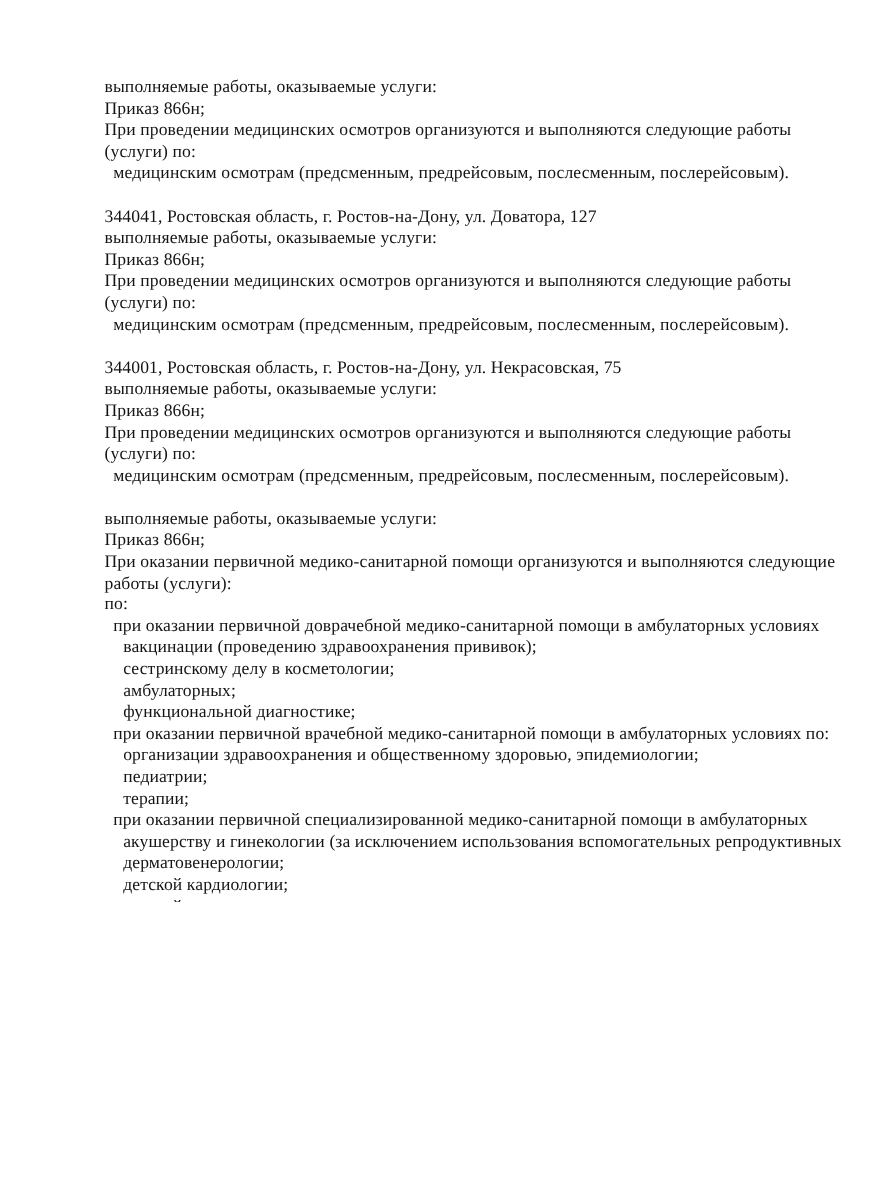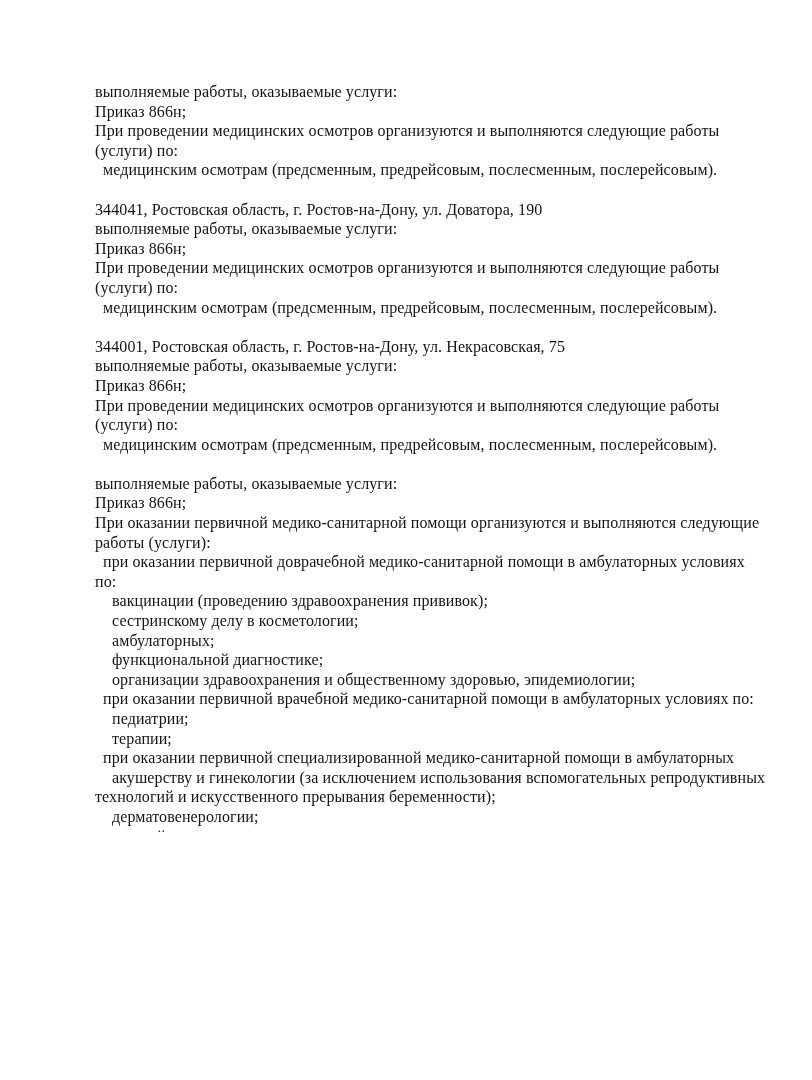--- a/index.html
+++ b/index.html
@@ -6,21 +6,20 @@
   html, body {
     background: #ffffff;
     font-family: "Liberation Serif", "DejaVu Serif", serif;
   }
   .page {
     position: relative;
     width: 812px;
     height: 820px;
     background: #ffffff;
     overflow: hidden;
-    margin-top: 12px;
   }
   .doc-body {
     position: absolute;
     top: 70px;
     left: 95px;
     right: 40px;
     color: #141414;
     font-size: 16px;
     line-height: 19.6px;
   }
@@ -39,52 +38,51 @@
 <div class="page">
   <div class="doc-body" style="color: rgb(20, 20, 20);">
       <div class="block">
         <div class="line indent-0">выполняемые работы, оказываемые услуги:</div>
         <div class="line indent-0">Приказ 866н;</div>
         <div class="line indent-0">При проведении медицинских осмотров организуются и выполняются следующие работы</div>
         <div class="line indent-0">(услуги) по:</div>
         <div class="line indent-1">медицинским осмотрам (предсменным, предрейсовым, послесменным, послерейсовым).</div>
       </div>
       <div class="block">
-        <div class="line indent-0">344041, Ростовская область, г. Ростов-на-Дону, ул. Доватора, 190</div>
+        <div class="line indent-0">344041, Ростовская область, г. Ростов-на-Дону, ул. Доватора, 127</div>
         <div class="line indent-0">выполняемые работы, оказываемые услуги:</div>
         <div class="line indent-0">Приказ 866н;</div>
         <div class="line indent-0">При проведении медицинских осмотров организуются и выполняются следующие работы</div>
         <div class="line indent-0">(услуги) по:</div>
         <div class="line indent-1">медицинским осмотрам (предсменным, предрейсовым, послесменным, послерейсовым).</div>
       </div>
       <div class="block">
         <div class="line indent-0">344001, Ростовская область, г. Ростов-на-Дону, ул. Некрасовская, 75</div>
         <div class="line indent-0">выполняемые работы, оказываемые услуги:</div>
         <div class="line indent-0">Приказ 866н;</div>
         <div class="line indent-0">При проведении медицинских осмотров организуются и выполняются следующие работы</div>
         <div class="line indent-0">(услуги) по:</div>
         <div class="line indent-1">медицинским осмотрам (предсменным, предрейсовым, послесменным, послерейсовым).</div>
       </div>
       <div class="block">
         <div class="line indent-0">выполняемые работы, оказываемые услуги:</div>
         <div class="line indent-0">Приказ 866н;</div>
         <div class="line indent-0">При оказании первичной медико-санитарной помощи организуются и выполняются следующие</div>
         <div class="line indent-0">работы (услуги):</div>
+        <div class="line indent-0">по:</div>
         <div class="line indent-1">при оказании первичной доврачебной медико-санитарной помощи в амбулаторных условиях</div>
-        <div class="line indent-0">по:</div>
         <div class="line indent-2">вакцинации (проведению здравоохранения прививок);</div>
         <div class="line indent-2">сестринскому делу в косметологии;</div>
         <div class="line indent-2">амбулаторных;</div>
         <div class="line indent-2">функциональной диагностике;</div>
+        <div class="line indent-1">при оказании первичной врачебной медико-санитарной помощи в амбулаторных условиях по:</div>
         <div class="line indent-2">организации здравоохранения и общественному здоровью, эпидемиологии;</div>
-        <div class="line indent-1">при оказании первичной врачебной медико-санитарной помощи в амбулаторных условиях по:</div>
         <div class="line indent-2">педиатрии;</div>
         <div class="line indent-2">терапии;</div>
         <div class="line indent-1">при оказании первичной специализированной медико-санитарной помощи в амбулаторных</div>
         <div class="line indent-2">акушерству и гинекологии (за исключением использования вспомогательных репродуктивных</div>
-        <div class="line indent-0">технологий и искусственного прерывания беременности);</div>
         <div class="line indent-2">дерматовенерологии;</div>
         <div class="line indent-2">детской кардиологии;</div>
         <div class="line indent-2">детской хирургии;</div>
         <div class="line indent-2">детской эндокринологии;</div>
       </div>
     </div>
 </div>
 
 </body></html>

